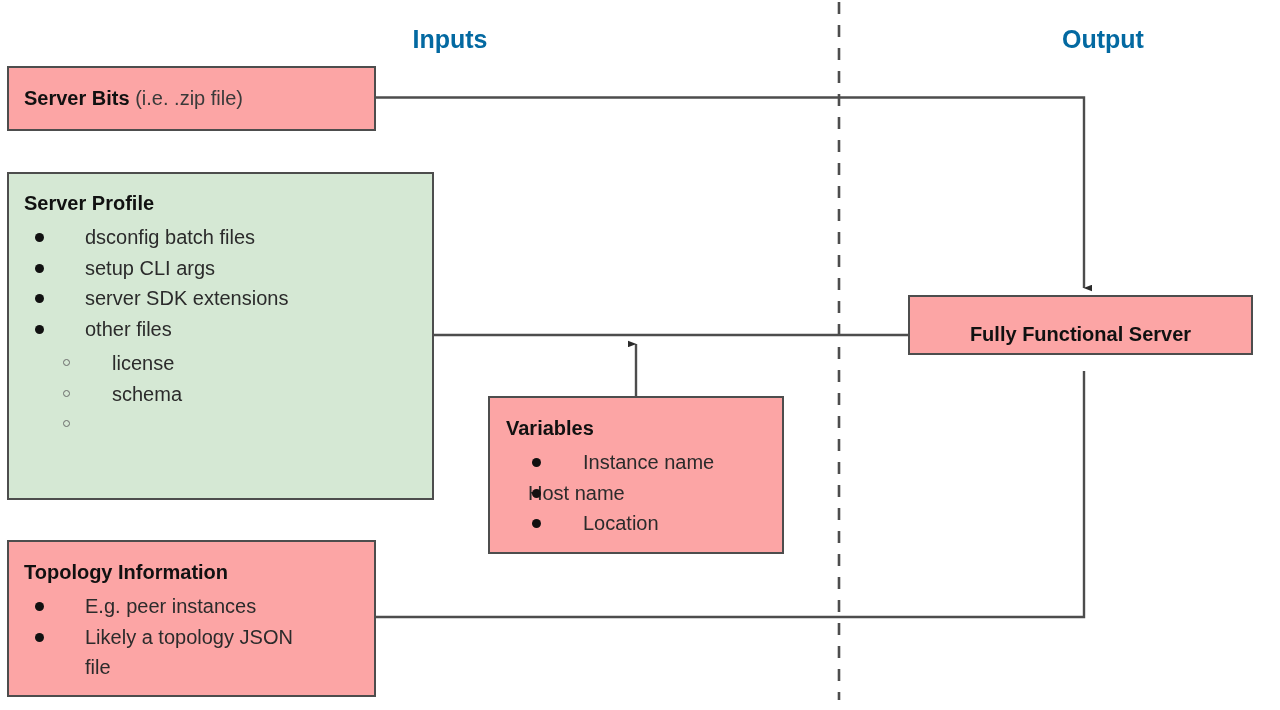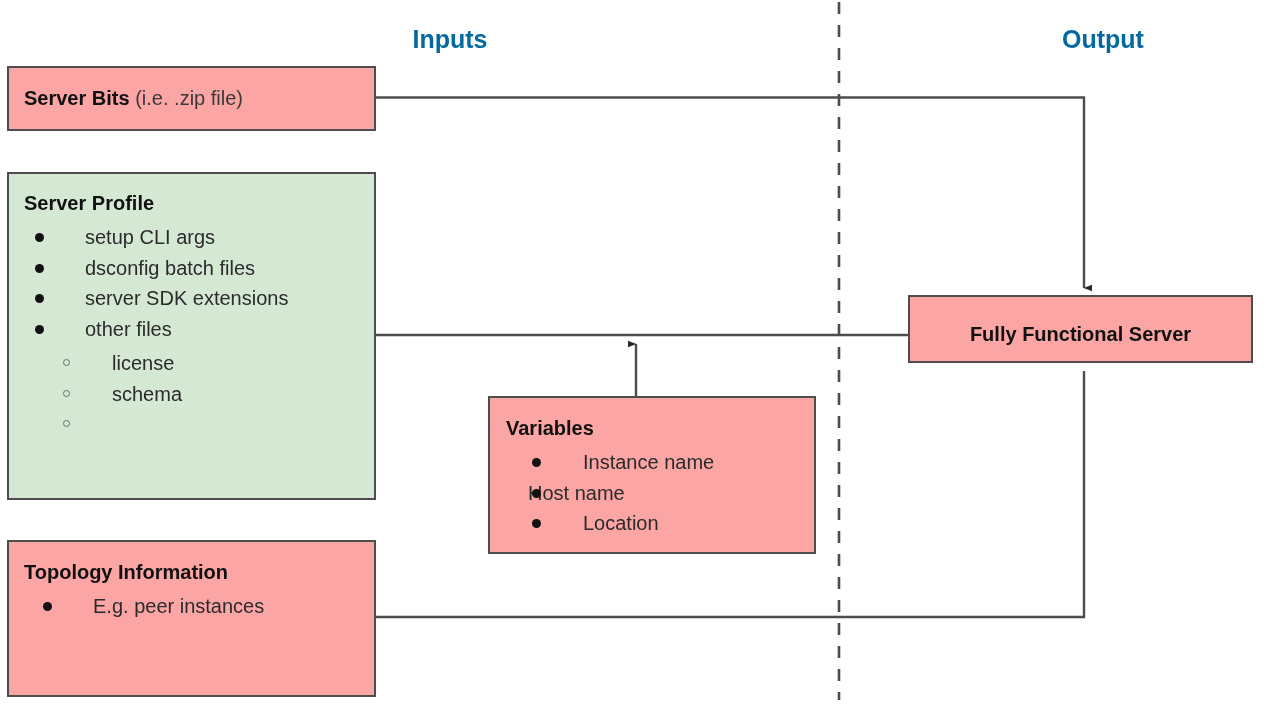--- a/index.html
+++ b/index.html
@@ -140,31 +140,31 @@
   <div class="col-title" style="left:450px; top:25px;">Inputs</div>
 
   <div class="col-title" style="left:1103px; top:25px;">Output</div>
 
   <div class="node" style="left:7px; top:66px; width:369px; height:65px;">
     <div class="node-title" style="position:absolute; left:15px; top:19px;">
       <span>Server Bits</span><span class="sub"> (i.e. .zip file)</span>
     </div>
   </div>
 
-  <div class="node green" style="left:7px; top:172px; width:369px; height:328px;">
+  <div class="node green" style="left:7px; top:172px; width:427px; height:328px;">
     <div class="node-title" style="position:absolute; left:15px; top:18px;">Server Profile</div>
 
     <ul class="lvl1" style="position:absolute; left:0; top:48px; right:0;">
       <li>
         <span class="bullet"></span>
+        <span>dsconfig batch files</span>
+      </li>
+      <li>
+        <span class="bullet"></span>
         <span>setup CLI args</span>
-      </li>
-      <li>
-        <span class="bullet"></span>
-        <span>dsconfig batch files</span>
       </li>
       <li>
         <span class="bullet"></span>
         <span>server SDK extensions</span>
       </li>
       <li>
         <span class="bullet"></span>
         <span>other files</span>
       </li>
     </ul>
@@ -182,44 +182,48 @@
         <li style="padding-right:26px;">
           <span class="bullet-hollow"></span>
         </li>
       </ul>
     </div>
   </div>
 
   <div class="node" style="left:7px; top:540px; width:369px; height:157px;">
     <div class="node-title" style="position:absolute; left:15px; top:19px;">Topology Information</div>
 
-    <ul class="lvl1" style="position:absolute; left:8px; top:49px; right:0;">
+    <ul class="lvl1" style="position:absolute; left:0; top:49px; right:0;">
       <li>
         <span class="bullet"></span>
         <span>E.g. peer instances</span>
       </li>
+      <li style="padding-right:80px;">
+        <span class="bullet"></span>
+        <span>Likely a topology JSON file</span>
+      </li>
     </ul>
   </div>
 
-  <div class="node" style="left:488px; top:396px; width:328px; height:158px;">
+  <div class="node" style="left:488px; top:396px; width:296px; height:158px;">
     <div class="node-title" style="position:absolute; left:16px; top:19px;">Variables</div>
 
     <ul class="lvl1" style="position:absolute; left:0; top:49px; right:0;">
       <li style="padding-left:93px;">
         <span class="bullet" style="left:42px;"></span>
         <span>Instance name</span>
       </li>
       <li style="padding-left:38px;">
         <span class="bullet" style="left:42px;"></span>
         <span>Host name</span>
       </li>
       <li style="padding-left:93px;">
         <span class="bullet" style="left:42px;"></span>
         <span>Location</span>
       </li>
     </ul>
   </div>
 
-  <div class="node" style="left:908px; top:295px; width:345px; height:68px;">
+  <div class="node" style="left:908px; top:295px; width:345px; height:60px;">
     <div class="center-title" style="top:26px;">Fully Functional Server</div>
   </div>
 
 </div>
 
 </body></html>

